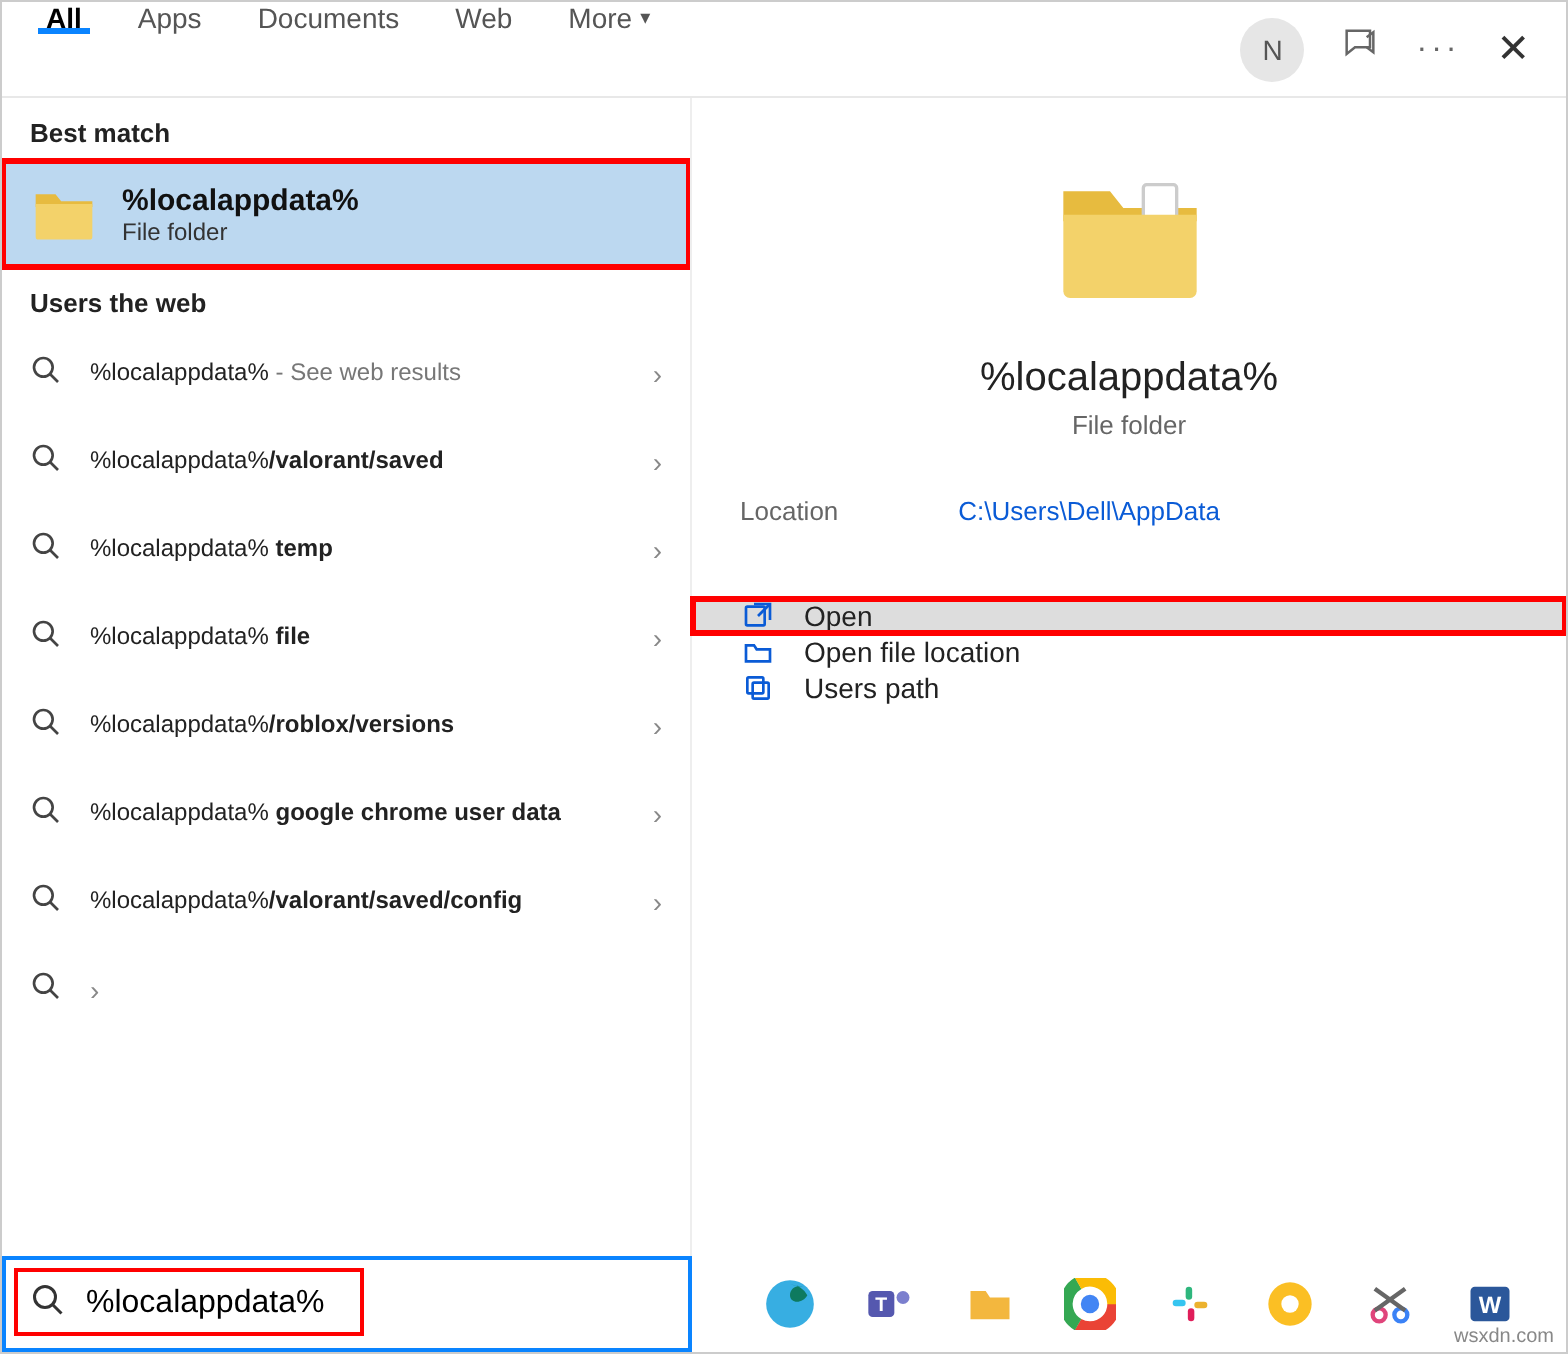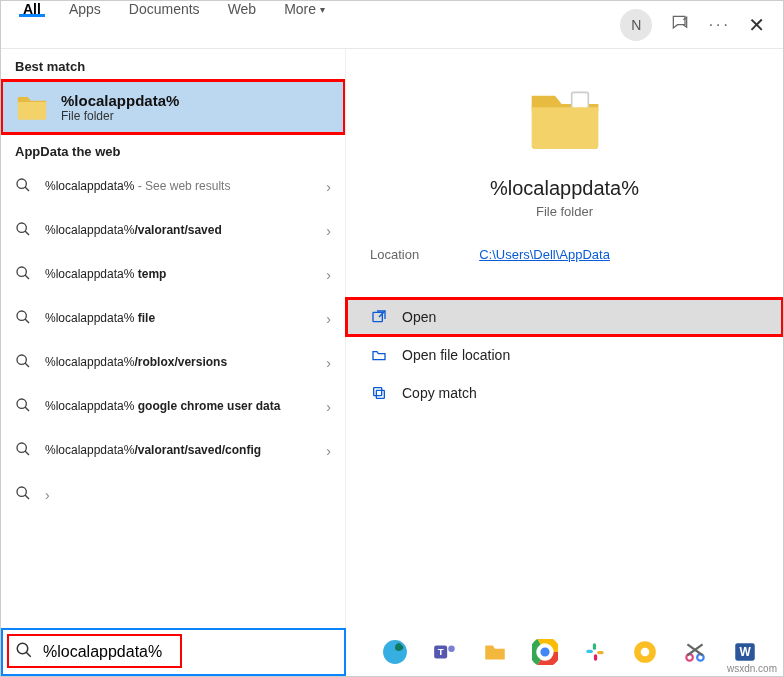--- a/index.html
+++ b/index.html
@@ -34,24 +34,24 @@
 .web-item .gray { color:#777; }
 .web-item .chev { color:#888; font-size:14px; }
 .multiline .label { padding-right: 8px; }
 
 .detail { padding: 20px 24px 10px; text-align:center; }
 .big-folder { width:80px; height:80px; margin: 10px auto 14px; }
 .detail-title { font-size:20px; color:#222; margin-bottom:4px; }
 .detail-sub { font-size:13px; color:#666; margin-bottom: 28px; }
 .loc-row { display:flex; gap:60px; font-size:13px; margin-bottom: 26px; }
 .loc-label { color:#666; }
-.loc-link { color:#0a5bd6; text-decoration:underline; cursor:pointer; }
+.loc-link { color:#0a5bd6; cursor:pointer; }
 
 .actions { }
-.action { display:flex; align-items:center; gap:14px; padding: 10px 24px; font-size:14px; color:#222; cursor:pointer; }
+.action { display:flex; align-items:center; gap:14px; padding: 0 24px; font-size:14px; color:#222; cursor:pointer; }
 .action .aicon { width:18px; height:18px; display:flex; align-items:center; justify-content:center; color:#0a5bd6; }
 .action.selected { background:#ddd; }
 .action.highlight-box { outline: 3px solid red; outline-offset: -2px; }
 
 .taskbar { position:absolute; bottom:0; left:0; right:0; height:48px; display:flex; align-items:center; }
 .searchbox { width:345px; height:48px; border:2px solid #0a84ff; background:#fff; display:flex; align-items:center; padding:0 12px; gap:10px; }
 .searchbox .redbox { position:absolute; left:6px; top:6px; height:34px; width:175px; border:2px solid red; pointer-events:none; }
 .searchbox input { border:none; outline:none; font-size:16px; flex:1; background:transparent; }
 .tb-icons { flex:1; display:flex; align-items:center; justify-content:center; gap:20px; padding-left:10px; }
 .tb-icon { width:30px; height:30px; border-radius:4px; display:flex; align-items:center; justify-content:center; position:relative; }
@@ -97,21 +97,21 @@
       <svg class="folder-icon" viewBox="0 0 48 48">
         <path class="folder-back" d="M4 10h14l4 5h22v4H4z"></path>
         <path class="folder-front" d="M4 17h40v23a2 2 0 0 1-2 2H6a2 2 0 0 1-2-2z"></path>
       </svg>
       <div>
         <div class="bm-title">%localappdata%</div>
         <div class="bm-sub">File folder</div>
       </div>
     </div>
 
-    <div class="section-header">AppData the web</div>
+    <div class="section-header">Users the web</div>
     <div id="web-list">
         <div class="web-item">
           <span class="sicon"><svg width="16" height="16" viewBox="0 0 24 24" fill="none" stroke="currentColor" stroke-width="2">
               <circle cx="10" cy="10" r="7"></circle>
               <line x1="21" y1="21" x2="15" y2="15"></line>
             </svg></span>
           <span class="label">%localappdata%<b></b><span class="gray"> - See web results</span></span>
           <span class="chev">›</span>
         </div>
         <div class="web-item">
@@ -205,21 +205,21 @@
         </span>
         <span>Open file location</span>
       </div>
       <div class="action">
         <span class="aicon">
           <svg width="16" height="16" viewBox="0 0 24 24" fill="none" stroke="currentColor" stroke-width="2">
               <rect x="8" y="8" width="12" height="12" rx="1"></rect>
               <rect x="4" y="4" width="12" height="12" rx="1"></rect>
             </svg>
         </span>
-        <span>Copy match</span>
+        <span>Users path</span>
       </div>
     </div>
   </div>
 </div>
 
 <div class="taskbar">
   <div class="searchbox inner">
     <span style="color:#333;">
       <svg width="18" height="18" viewBox="0 0 24 24" fill="none" stroke="currentColor" stroke-width="2">
           <circle cx="10" cy="10" r="7"></circle>

